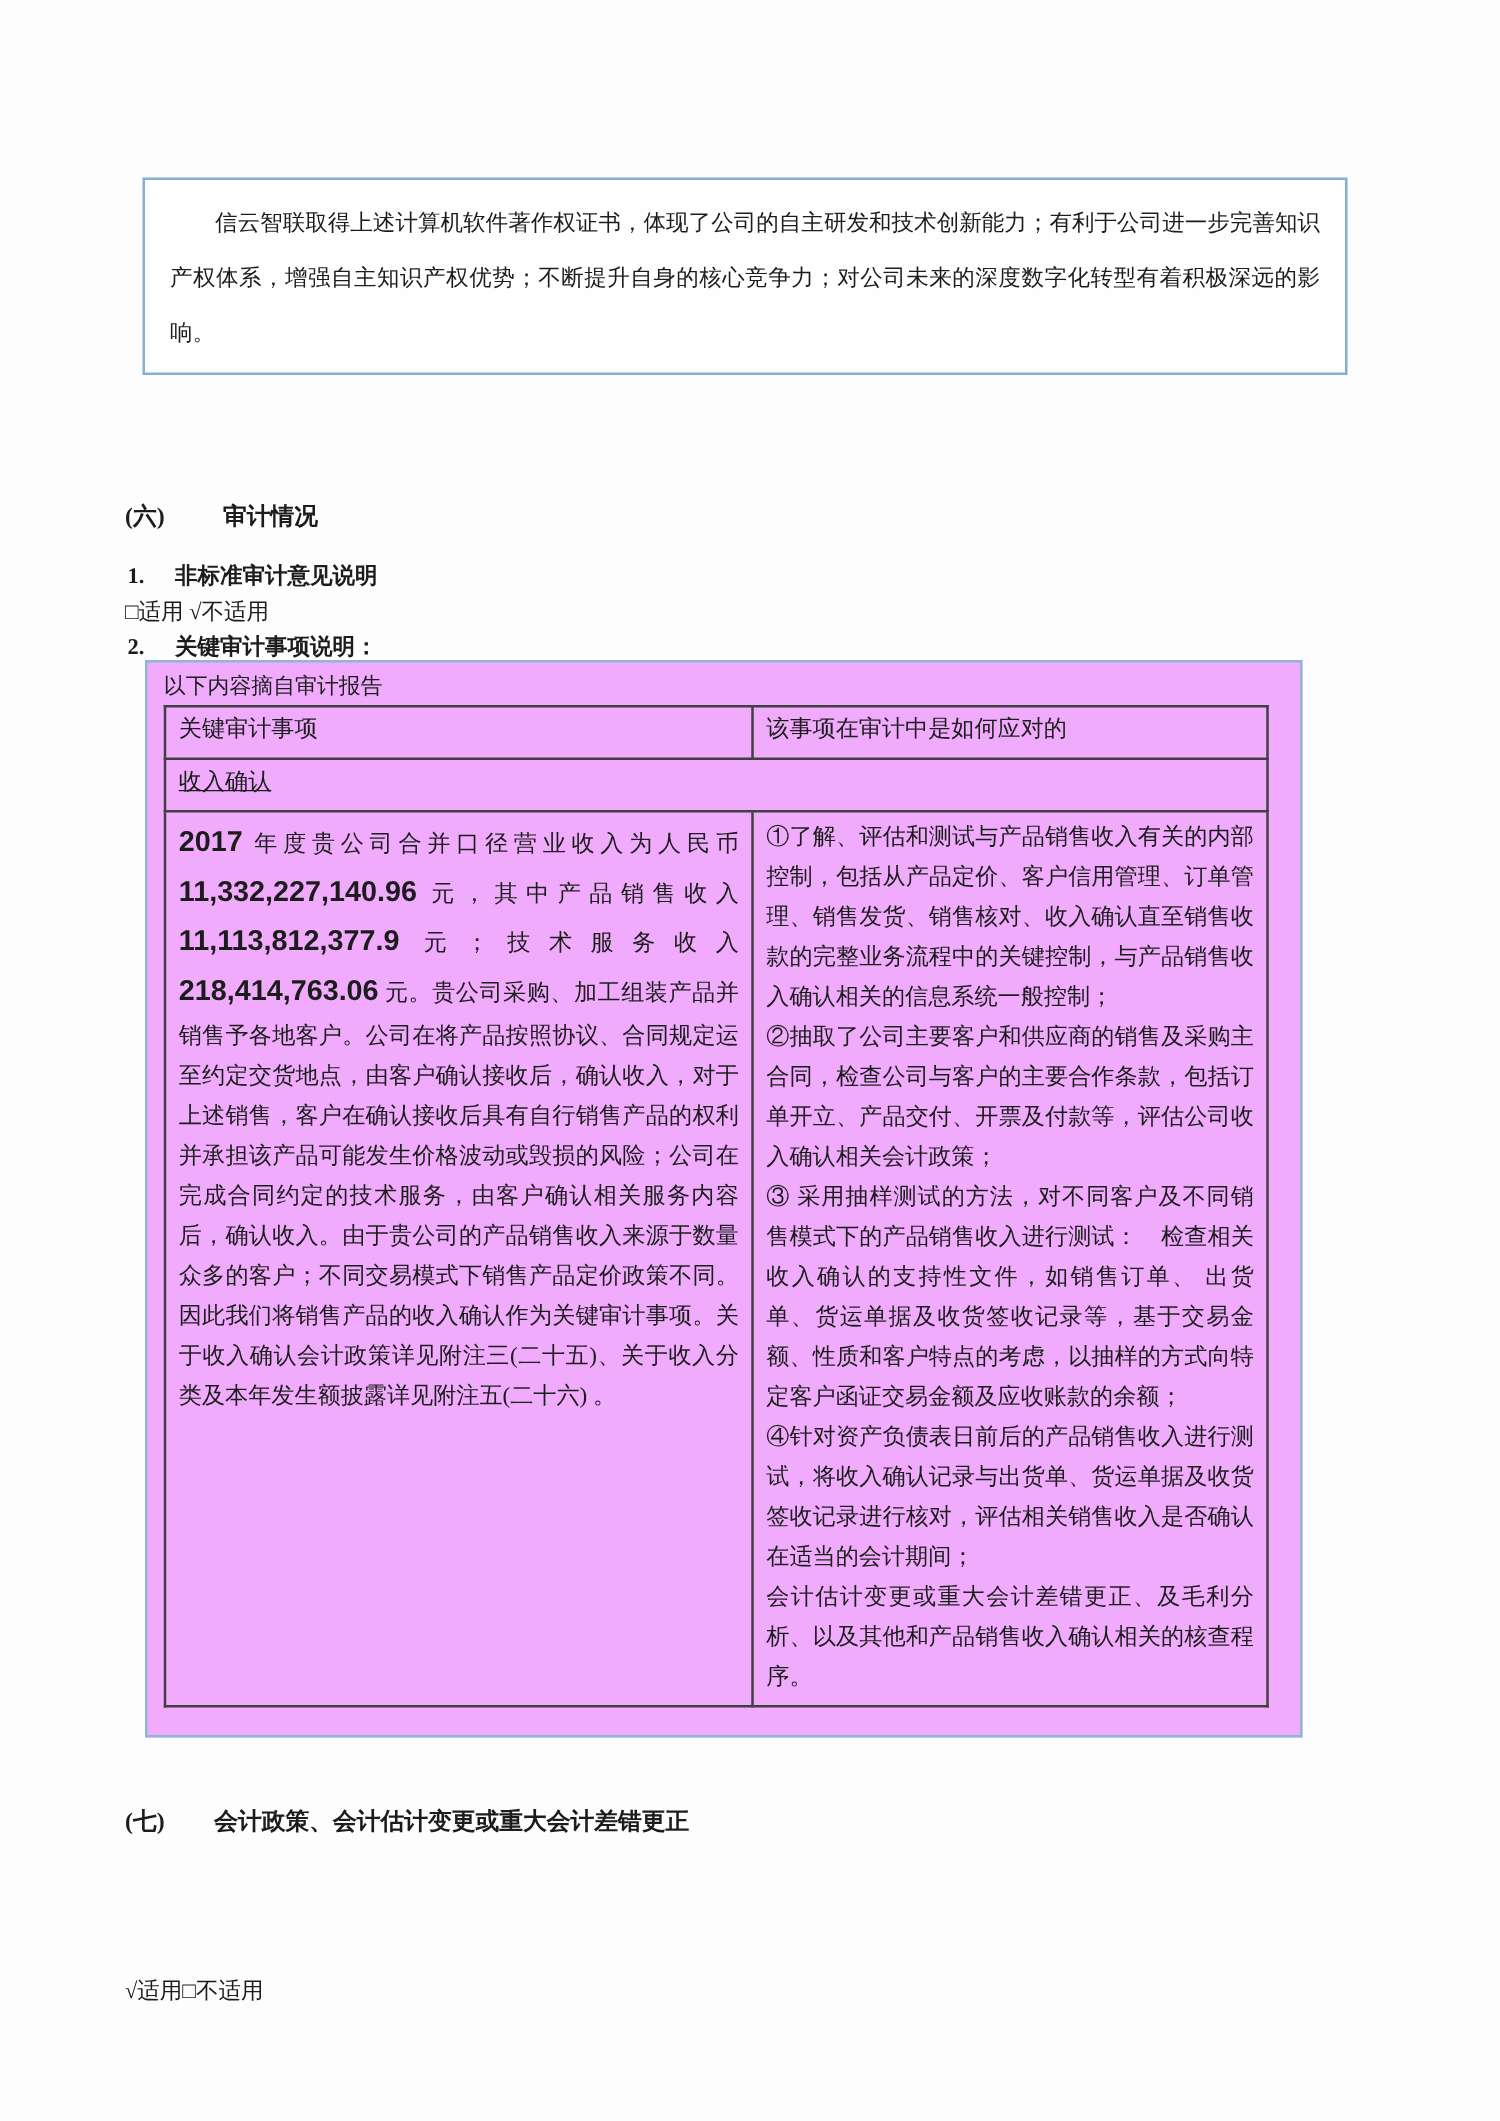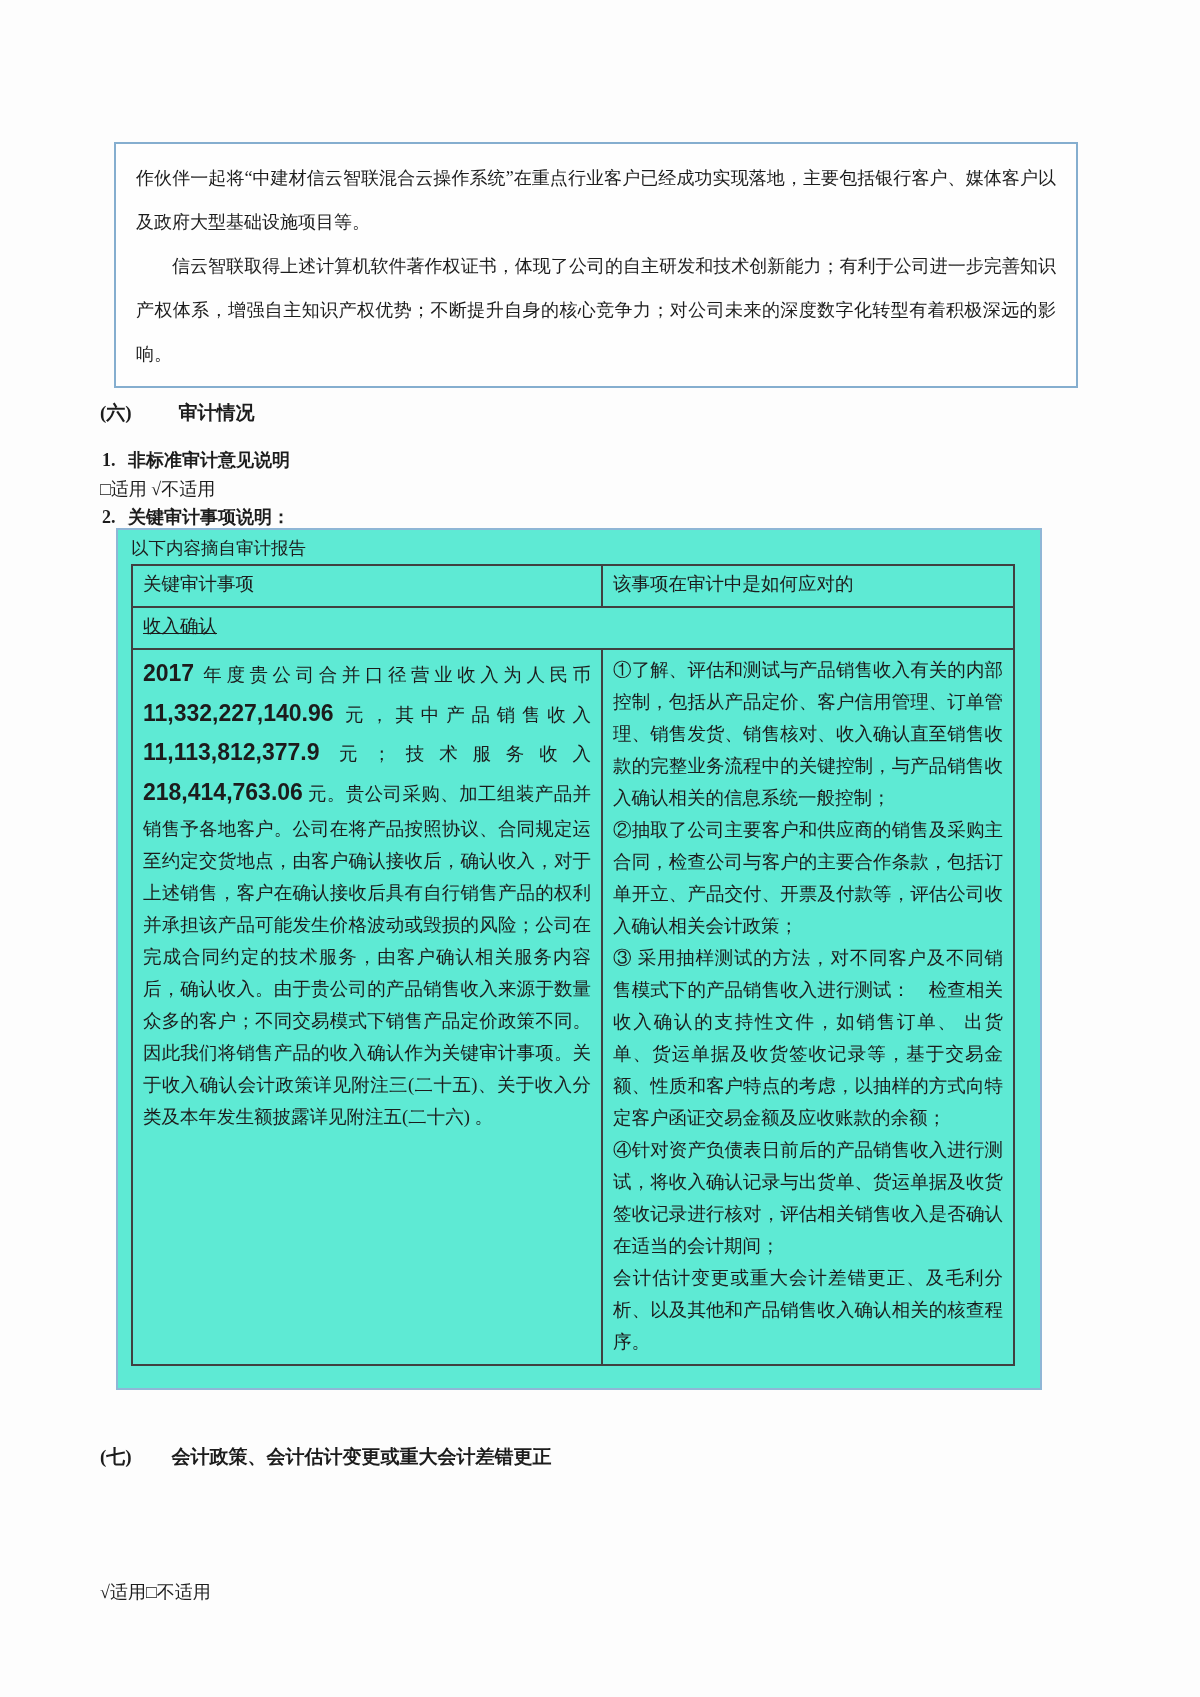--- a/index.html
+++ b/index.html
@@ -29,30 +29,30 @@
     text-align:center;
   }
   .sec-heading .sec-no{display:inline-block;}
   .sec-heading .sec-title{display:inline-block;margin-left:42px;}
 
   .sub-item{
     position:absolute;left:102px;
     font-weight:bold;font-size:18px;white-space:nowrap;
   }
   .sub-item .item-no{display:inline-block;}
-  .sub-item .item-title{display:inline-block;margin-left:8px;}
+  .sub-item .item-title{display:inline-block;margin-left:20px;}
 
   .applicability{
     position:absolute;left:100px;
     font-size:18px;white-space:nowrap;font-weight:normal;
   }
 
   .audit-panel{
     position:absolute;left:116px;top:528px;width:922px;height:858px;
-    border:2px solid #8fb6d6;background:#5eead4;
+    border:2px solid #8fb6d6;background:#f0abfc;
   }
   .audit-source{
     margin:5px 0 3px 13px;
     font-size:17.5px;line-height:1.5;
   }
   .audit-table{
     margin-left:13px;
     width:884px;
     border-collapse:collapse;
     table-layout:fixed;
@@ -76,21 +76,20 @@
   .num-bold{
     font-weight:bold;
     font-family:"Liberation Sans","DejaVu Sans",sans-serif;
     font-size:23px;
   }
 </style>
 </head>
 <body>
 
 <div class="callout-box">
-  <p>作伙伴一起将“中建材信云智联混合云操作系统”在重点行业客户已经成功实现落地，主要包括银行客户、媒体客户以及政府大型基础设施项目等。</p>
   <p class="indent">信云智联取得上述计算机软件著作权证书，体现了公司的自主研发和技术创新能力；有利于公司进一步完善知识产权体系，增强自主知识产权优势；不断提升自身的核心竞争力；对公司未来的深度数字化转型有着积极深远的影响。</p>
 </div>
 
 <div class="sec-heading" style="top:400px;">
   <span class="sec-no">(六)</span>
   <span class="sec-title">审计情况</span>
 </div>
 
 <div class="sub-item" style="top:448px;">
   <span class="item-no">1.</span>

